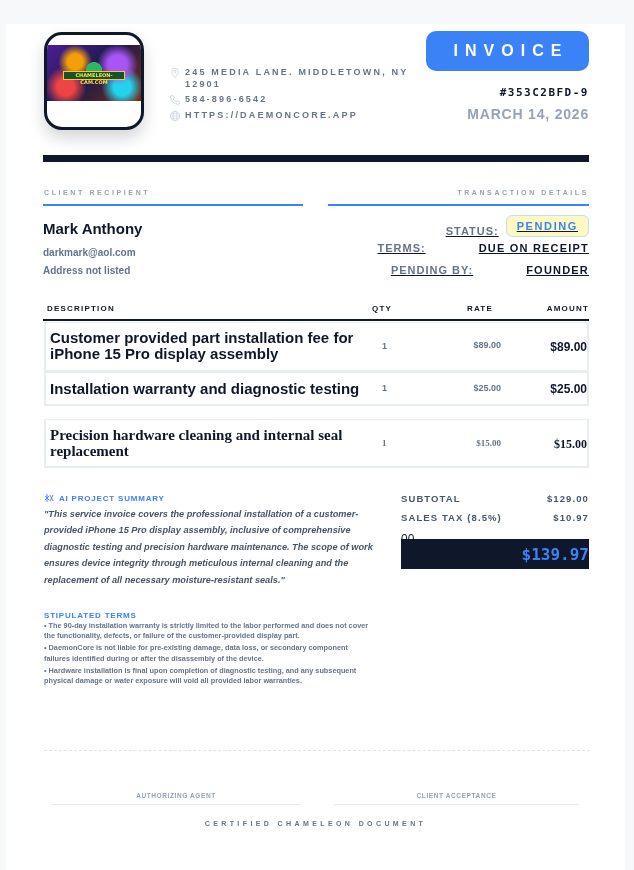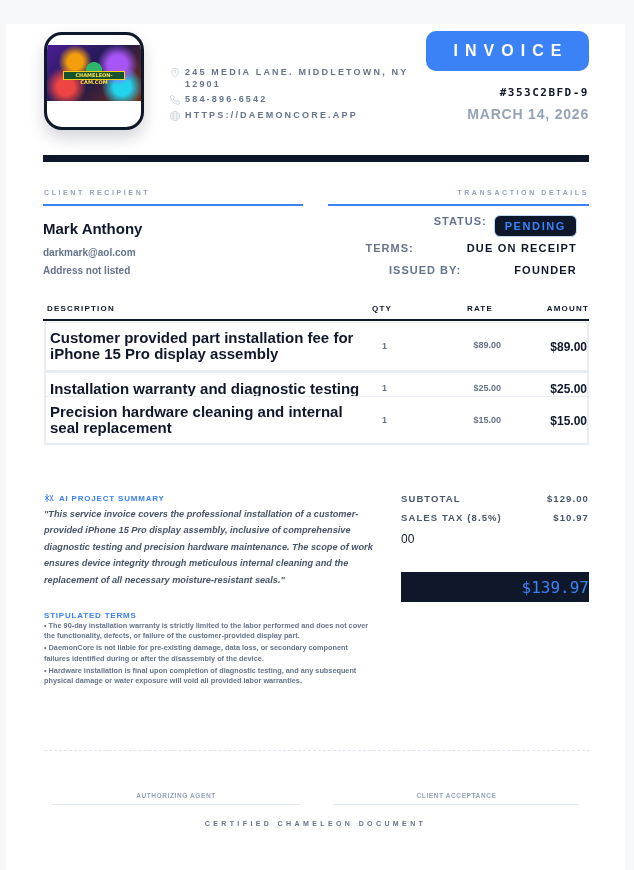--- a/index.html
+++ b/index.html
@@ -30,45 +30,45 @@
   .inv-date { position: absolute; right: 36px; top: 82px; font-size: 14px; font-weight: 700; letter-spacing: 0.8px; color: #94a3b8; }
 
   .thick-rule { position: absolute; left: 37px; top: 131px; width: 546px; height: 7px; background: #0f172a; }
 
   
   .sec-label { position: absolute; font-size: 7px; font-weight: 700; letter-spacing: 2.6px; color: #94a3b8; }
   .blue-rule { position: absolute; height: 2px; background: #3b82f6; }
   .client-name { position: absolute; left: 37px; top: 196px; font-size: 15px; font-weight: 700; color: #0f172a; }
   .client-line { position: absolute; left: 37px; font-size: 10px; font-weight: 700; color: #64748b; }
 
-  .tx-row { position: absolute; right: 48px; display: flex; align-items: flex-start; font-size: 11px; font-weight: 700; letter-spacing: 1px; }
+  .tx-row { position: absolute; right: 36px; display: flex; align-items: flex-end; font-size: 11px; font-weight: 700; letter-spacing: 1px; text-decoration: underline; }
   .tx-key { color: #64748b; margin-right: 5px; }
   .tx-val { color: #0f172a; letter-spacing: 1.2px; margin-left: 48px; }
-  .pending { background: #0f172a; border: 1px solid #bfdbfe; border-radius: 6px; color: #3b82f6; font-size: 11px; font-weight: 900; letter-spacing: 1.6px; padding: 4px 10px; margin-left: 2px; }
+  .pending { background: #fef9c3; border: 1px solid #bfdbfe; border-radius: 6px; color: #3b82f6; font-size: 11px; font-weight: 900; letter-spacing: 1.6px; padding: 4px 10px; margin-left: 2px; }
 
   
   .th { position: absolute; top: 280px; font-size: 8px; font-weight: 900; letter-spacing: 1.2px; color: #0f172a; }
   .thead-rule { position: absolute; left: 37px; top: 295px; width: 546px; height: 2px; background: #0f172a; }
   .row { position: absolute; left: 38px; width: 545px; border: 2px solid #e8edf3; border-top-width: 1px; background: #fff; }
   .row .desc { position: absolute; left: 4px; font-size: 15px; font-weight: 700; color: #0f172a; line-height: 16px; width: 310px; }
   .row .qty { position: absolute; left: 336px; font-size: 9px; font-weight: 700; color: #64748b; }
   .row .rate { position: absolute; right: 86px; font-size: 9px; font-weight: 700; color: #64748b; }
   .row .amt { position: absolute; right: 0px; font-size: 12px; font-weight: 700; color: #0f172a; }
 
   
   .ai-label { position: absolute; left: 38px; top: 469px; display: flex; align-items: center; font-size: 8px; font-weight: 900; letter-spacing: 0.8px; color: #3b82f6; }
   .ai-label .ic { width: 10px; height: 10px; margin-right: 5px; }
   .summary { position: absolute; left: 38px; top: 482px; width: 330px; font-size: 9.2px; font-style: italic; font-weight: 700; color: #475569; line-height: 16.4px; }
   .terms-label { position: absolute; left: 38px; top: 587px; font-size: 8px; font-weight: 900; letter-spacing: 0.8px; color: #3b82f6; }
   .terms { position: absolute; left: 38px; top: 597px; width: 330px; font-size: 7.3px; font-weight: 700; color: #64748b; line-height: 10.2px; }
   .terms p { margin-bottom: 2px; }
 
   .tot-row { position: absolute; left: 395px; width: 188px; display: flex; justify-content: space-between; font-size: 9.5px; font-weight: 900; letter-spacing: 1.1px; color: #475569; }
   .stray { position: absolute; left: 395px; top: 508px; font-size: 12px; color: #0f172a; }
-  .grand { position: absolute; left: 395px; top: 548px; width: 188px; height: 30px; background: #0f172a; color: #3b82f6; font-family: "DejaVu Sans Mono", monospace; font-size: 16px; font-weight: 400; text-align: right; line-height: 32px; padding-right: 0; }
+  .grand { position: absolute; left: 395px; top: 515px; width: 188px; height: 30px; background: #0f172a; color: #3b82f6; font-family: "DejaVu Sans Mono", monospace; font-size: 16px; font-weight: 700; text-align: right; line-height: 32px; padding-right: 0; }
 
   
   .dash { position: absolute; left: 38px; top: 726px; width: 546px; border-top: 1px dashed #dbe3ec; }
   .sig-label { position: absolute; top: 768px; font-size: 6.5px; font-weight: 700; letter-spacing: 0.6px; color: #94a3b8; text-align: center; }
   .sig-line { position: absolute; top: 780px; height: 1px; background: #e2e8f0; }
   .certified { position: absolute; left: 0; width: 619px; top: 796px; text-align: center; font-size: 7px; font-weight: 900; letter-spacing: 3.4px; color: #64748b; }
 </style>
 </head>
 <body>
 
@@ -121,21 +121,21 @@
 
   <div class="tx-row" style="top:191px;">
     <span class="tx-key">STATUS:</span>
     <span class="pending">PENDING</span>
   </div>
   <div class="tx-row" style="top:218px;">
     <span class="tx-key">TERMS:</span>
     <span class="tx-val">DUE ON RECEIPT</span>
   </div>
   <div class="tx-row" style="top:240px;">
-    <span class="tx-key">ISSUED BY:</span>
+    <span class="tx-key">PENDING BY:</span>
     <span class="tx-val">FOUNDER</span>
   </div>
 
   <div class="th" style="left:41px;">DESCRIPTION</div>
   <div class="th" style="left:366px;">QTY</div>
   <div class="th" style="left:461px;">RATE</div>
   <div class="th" style="right:36px;">AMOUNT</div>
   <div class="thead-rule"></div>
 
   <div class="row" style="top:298px; height:50px;">
@@ -143,21 +143,21 @@
     <div class="qty" style="top:18px;">1</div>
     <div class="rate" style="top:17px;">$89.00</div>
     <div class="amt" style="top:17px;">$89.00</div>
   </div>
   <div class="row" style="top:348px; height:34px;">
     <div class="desc" style="top:8px;">Installation warranty and diagnostic testing</div>
     <div class="qty" style="top:10px;">1</div>
     <div class="rate" style="top:10px;">$25.00</div>
     <div class="amt" style="top:9px;">$25.00</div>
   </div>
-  <div class="row" style="top:372px; height:49px;">
+  <div class="row" style="top:395px; height:49px;font-family:Liberation Serif, serif;">
     <div class="desc" style="top:7px;">Precision hardware cleaning and internal seal replacement</div>
     <div class="qty" style="top:18px;">1</div>
     <div class="rate" style="top:18px;">$15.00</div>
     <div class="amt" style="top:17px;">$15.00</div>
   </div>
 
   <div class="ai-label">
     <svg class="ic" viewBox="0 0 10 10">
         <path d="M3 1v8M1 3l4 4M1 7l4-4M6 2l3 6M9 2L6 8" stroke="#3b82f6" stroke-width="0.9" fill="none"></path>
       </svg>

